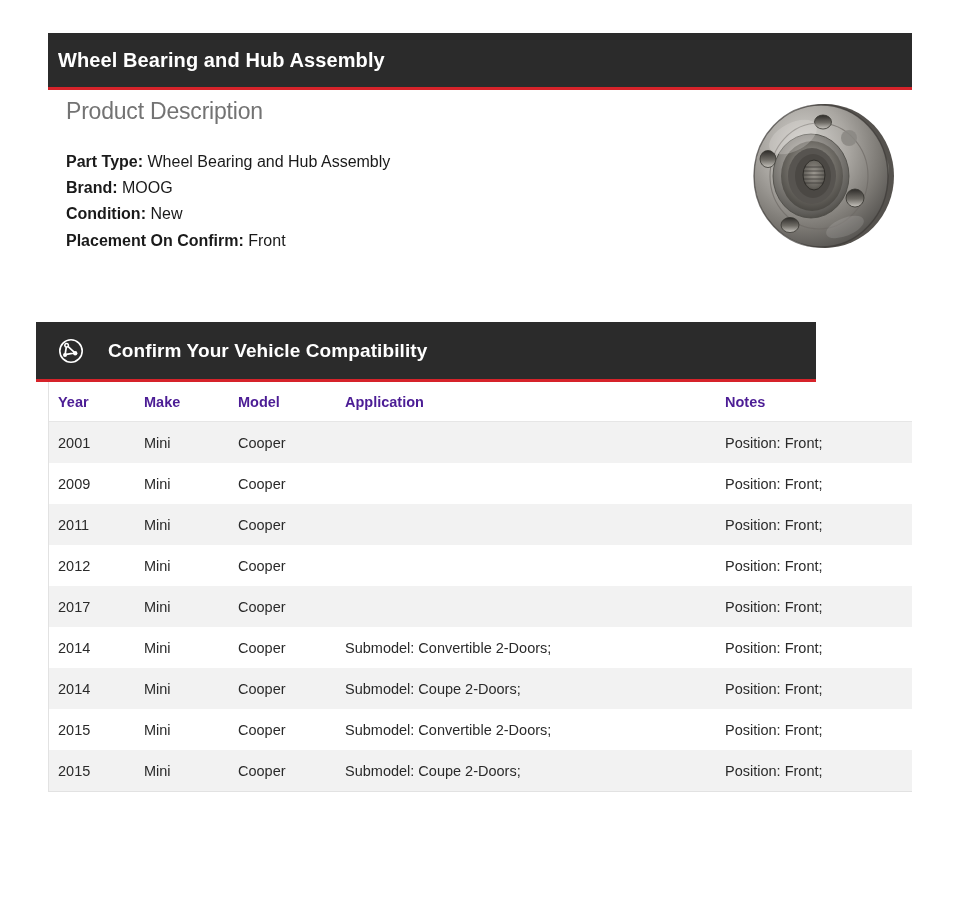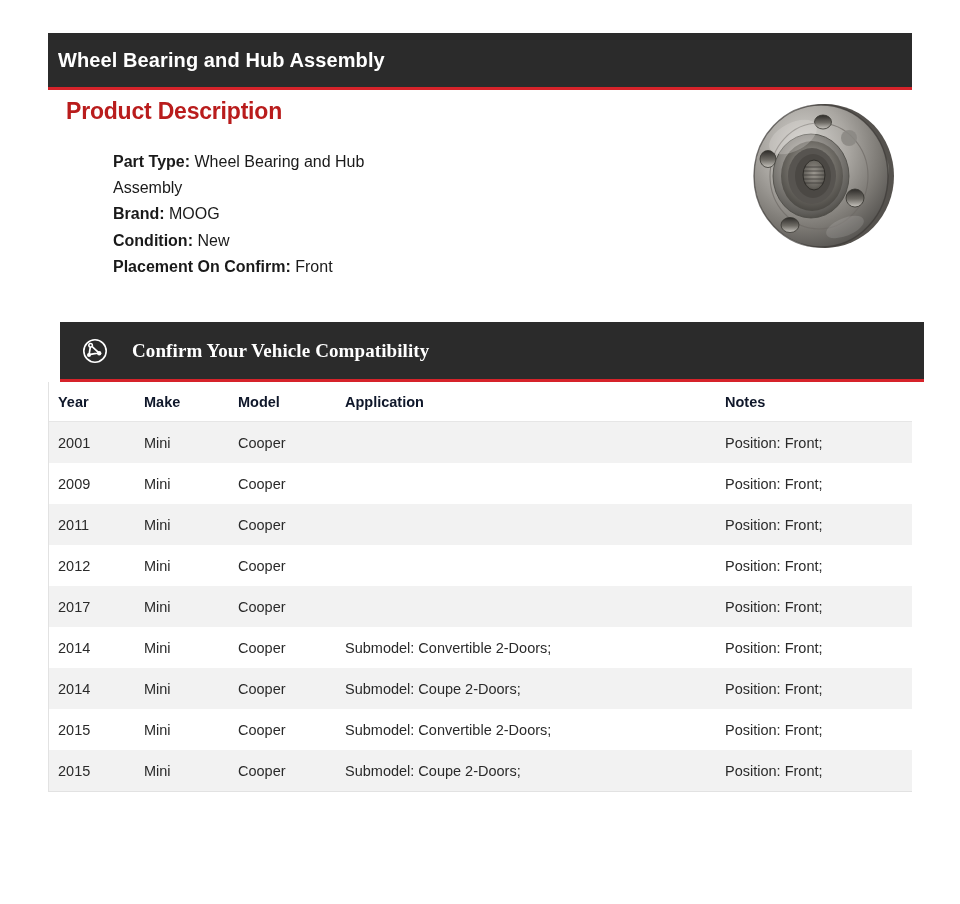--- a/index.html
+++ b/index.html
@@ -61,56 +61,55 @@
     left: 48px;
     top: 92px;
     width: 864px;
     height: 200px;
   }
   #description-heading {
     position: absolute;
     left: 18px;
     top: 6px;
     font-size: 23px;
-    font-weight: bold;
-    color: #b91c1c;
+    font-weight: normal;
+    color: #737373;
     letter-spacing: -0.2px;
   }
   #spec-list {
     position: absolute;
     left: 18px;
     top: 57px;
     width: 330px;
     font-size: 16px;
     line-height: 26.2px;
     color: #1a1a1a;
   }
-  .spec-line { display: block; margin-left: 47px; }
+  .spec-line { display: block; }
   .spec-label { font-weight: bold; }
   .spec-value { font-weight: normal; }
 
   
   #product-image {
     position: absolute;
     left: 745px;
     top: 97px;
     width: 158px;
     height: 158px;
     background: #ffffff;
   }
   #product-image svg { display: block; }
 
   
   #compat-bar {
-    left: 60px;
+    left: 36px;
     top: 322px;
-    width: 864px;
+    width: 780px;
     height: 57px;
     padding-left: 16px;
-    font-family: Liberation Serif, serif;
   }
   #compat-icon {
     width: 38px;
     height: 38px;
     flex: 0 0 38px;
     margin-right: 18px;
   }
   #compat-icon svg { display: block; }
   #compat-title-text {
     color: #ffffff;
@@ -134,21 +133,21 @@
   table.compat {
     width: 100%;
     border-collapse: collapse;
     table-layout: fixed;
     font-size: 14.5px;
   }
   table.compat th {
     text-align: left;
     font-weight: bold;
     font-size: 14.5px;
-    color: #0f172a;
+    color: #4c1d95;
     padding: 0 0 0 9px;
     height: 39px;
     background: #ffffff;
     border-bottom: 1px solid #e6e6e6;
     vertical-align: middle;
     white-space: nowrap;
   }
   table.compat td {
     padding: 0 0 0 9px;
     height: 41px;

